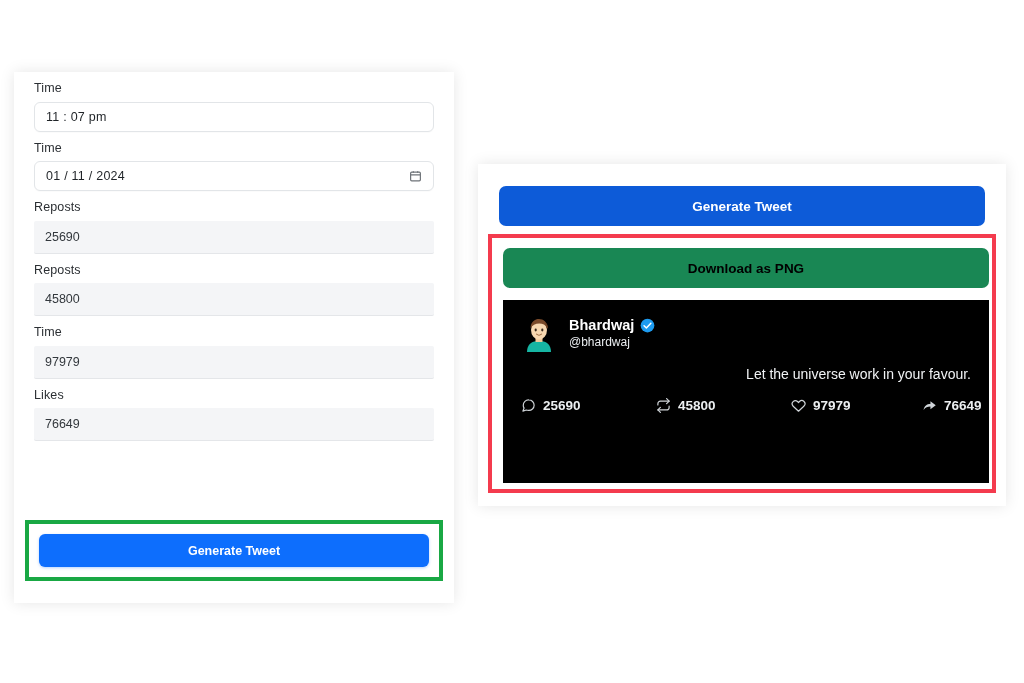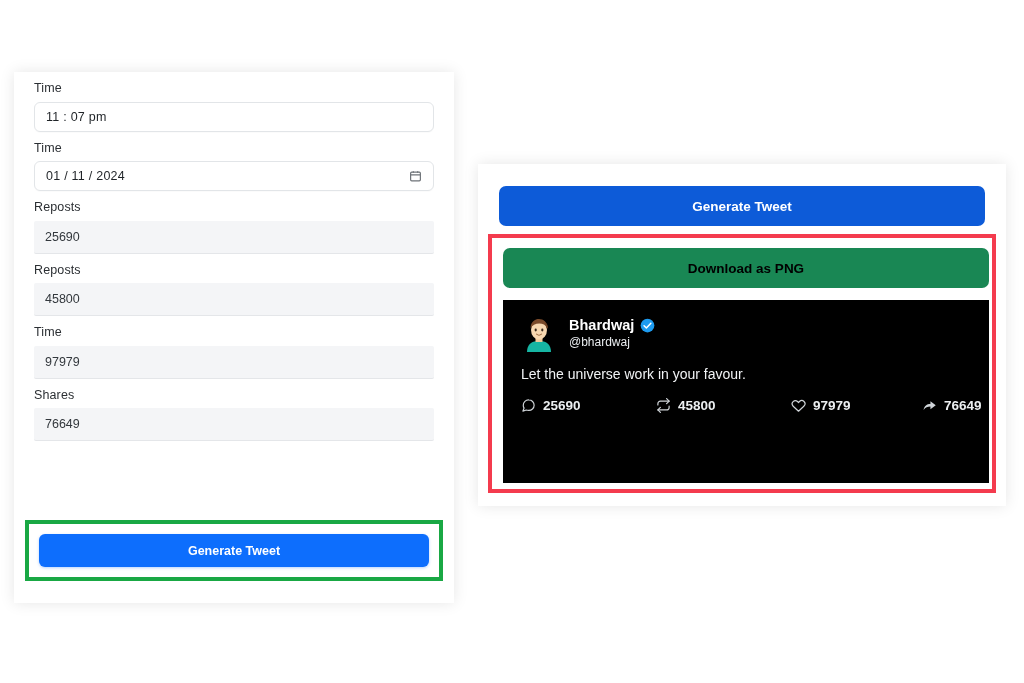--- a/index.html
+++ b/index.html
@@ -196,20 +196,21 @@
     font-size: 14.5px; font-weight: bold; color: #ffffff;
   }
   .verified-badge { display: flex; align-items: center; }
   .tweet-handle { font-size: 12px; color: #e9ecef; }
 
   .tweet-text {
     margin-top: 14px;
     font-size: 14px;
     color: #f1f3f5;
     line-height: 1.2;
+    text-align: right;
   }
   .tweet-meta {
     margin-top: 12px;
     font-size: 13.5px;
     color: #e9ecef;
   }
   .tweet-stats {
     margin-top: 15px;
     display: flex;
     align-items: center;
@@ -275,21 +276,21 @@
     </div>
 
     <div class="field-group">
       <div class="field-label">Time</div>
       <div class="inp-filled">
         <span>97979</span>
       </div>
     </div>
 
     <div class="field-group">
-      <div class="field-label">Shares</div>
+      <div class="field-label">Likes</div>
       <div class="inp-filled">
         <span>76649</span>
       </div>
     </div>
 
     <div class="green-box">
       <button class="btn-generate-left">Generate Tweet</button>
     </div>
 
   </div>

